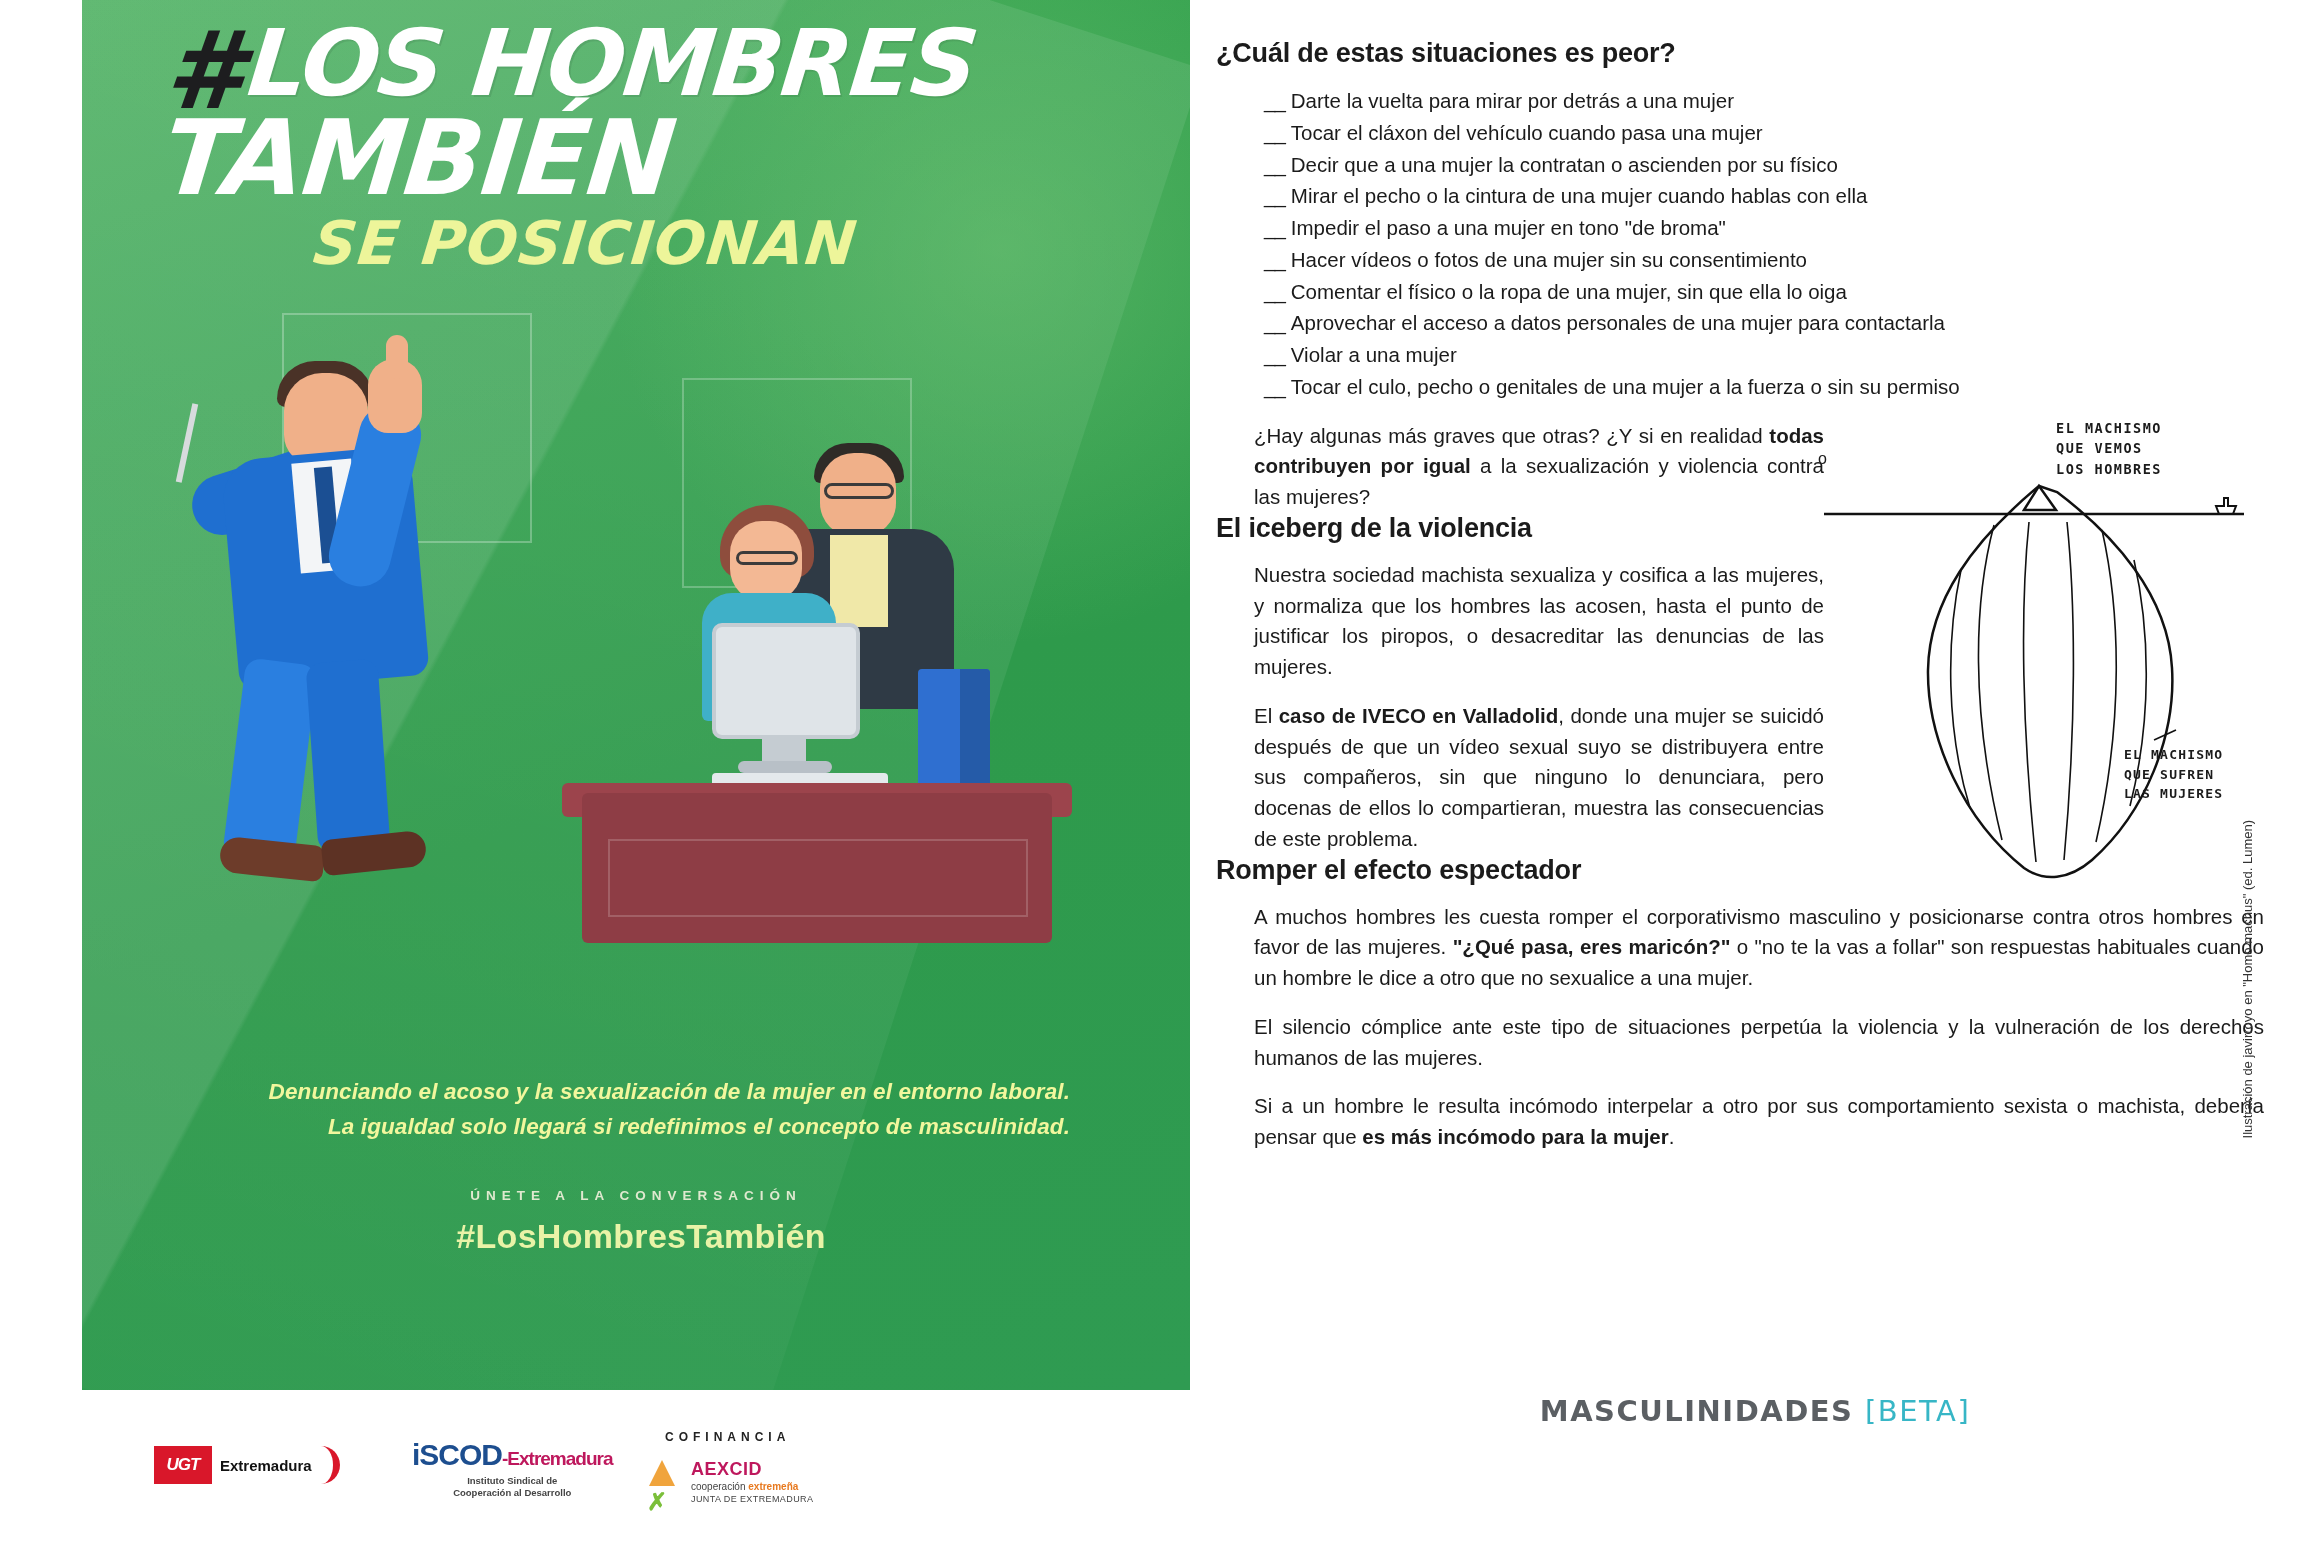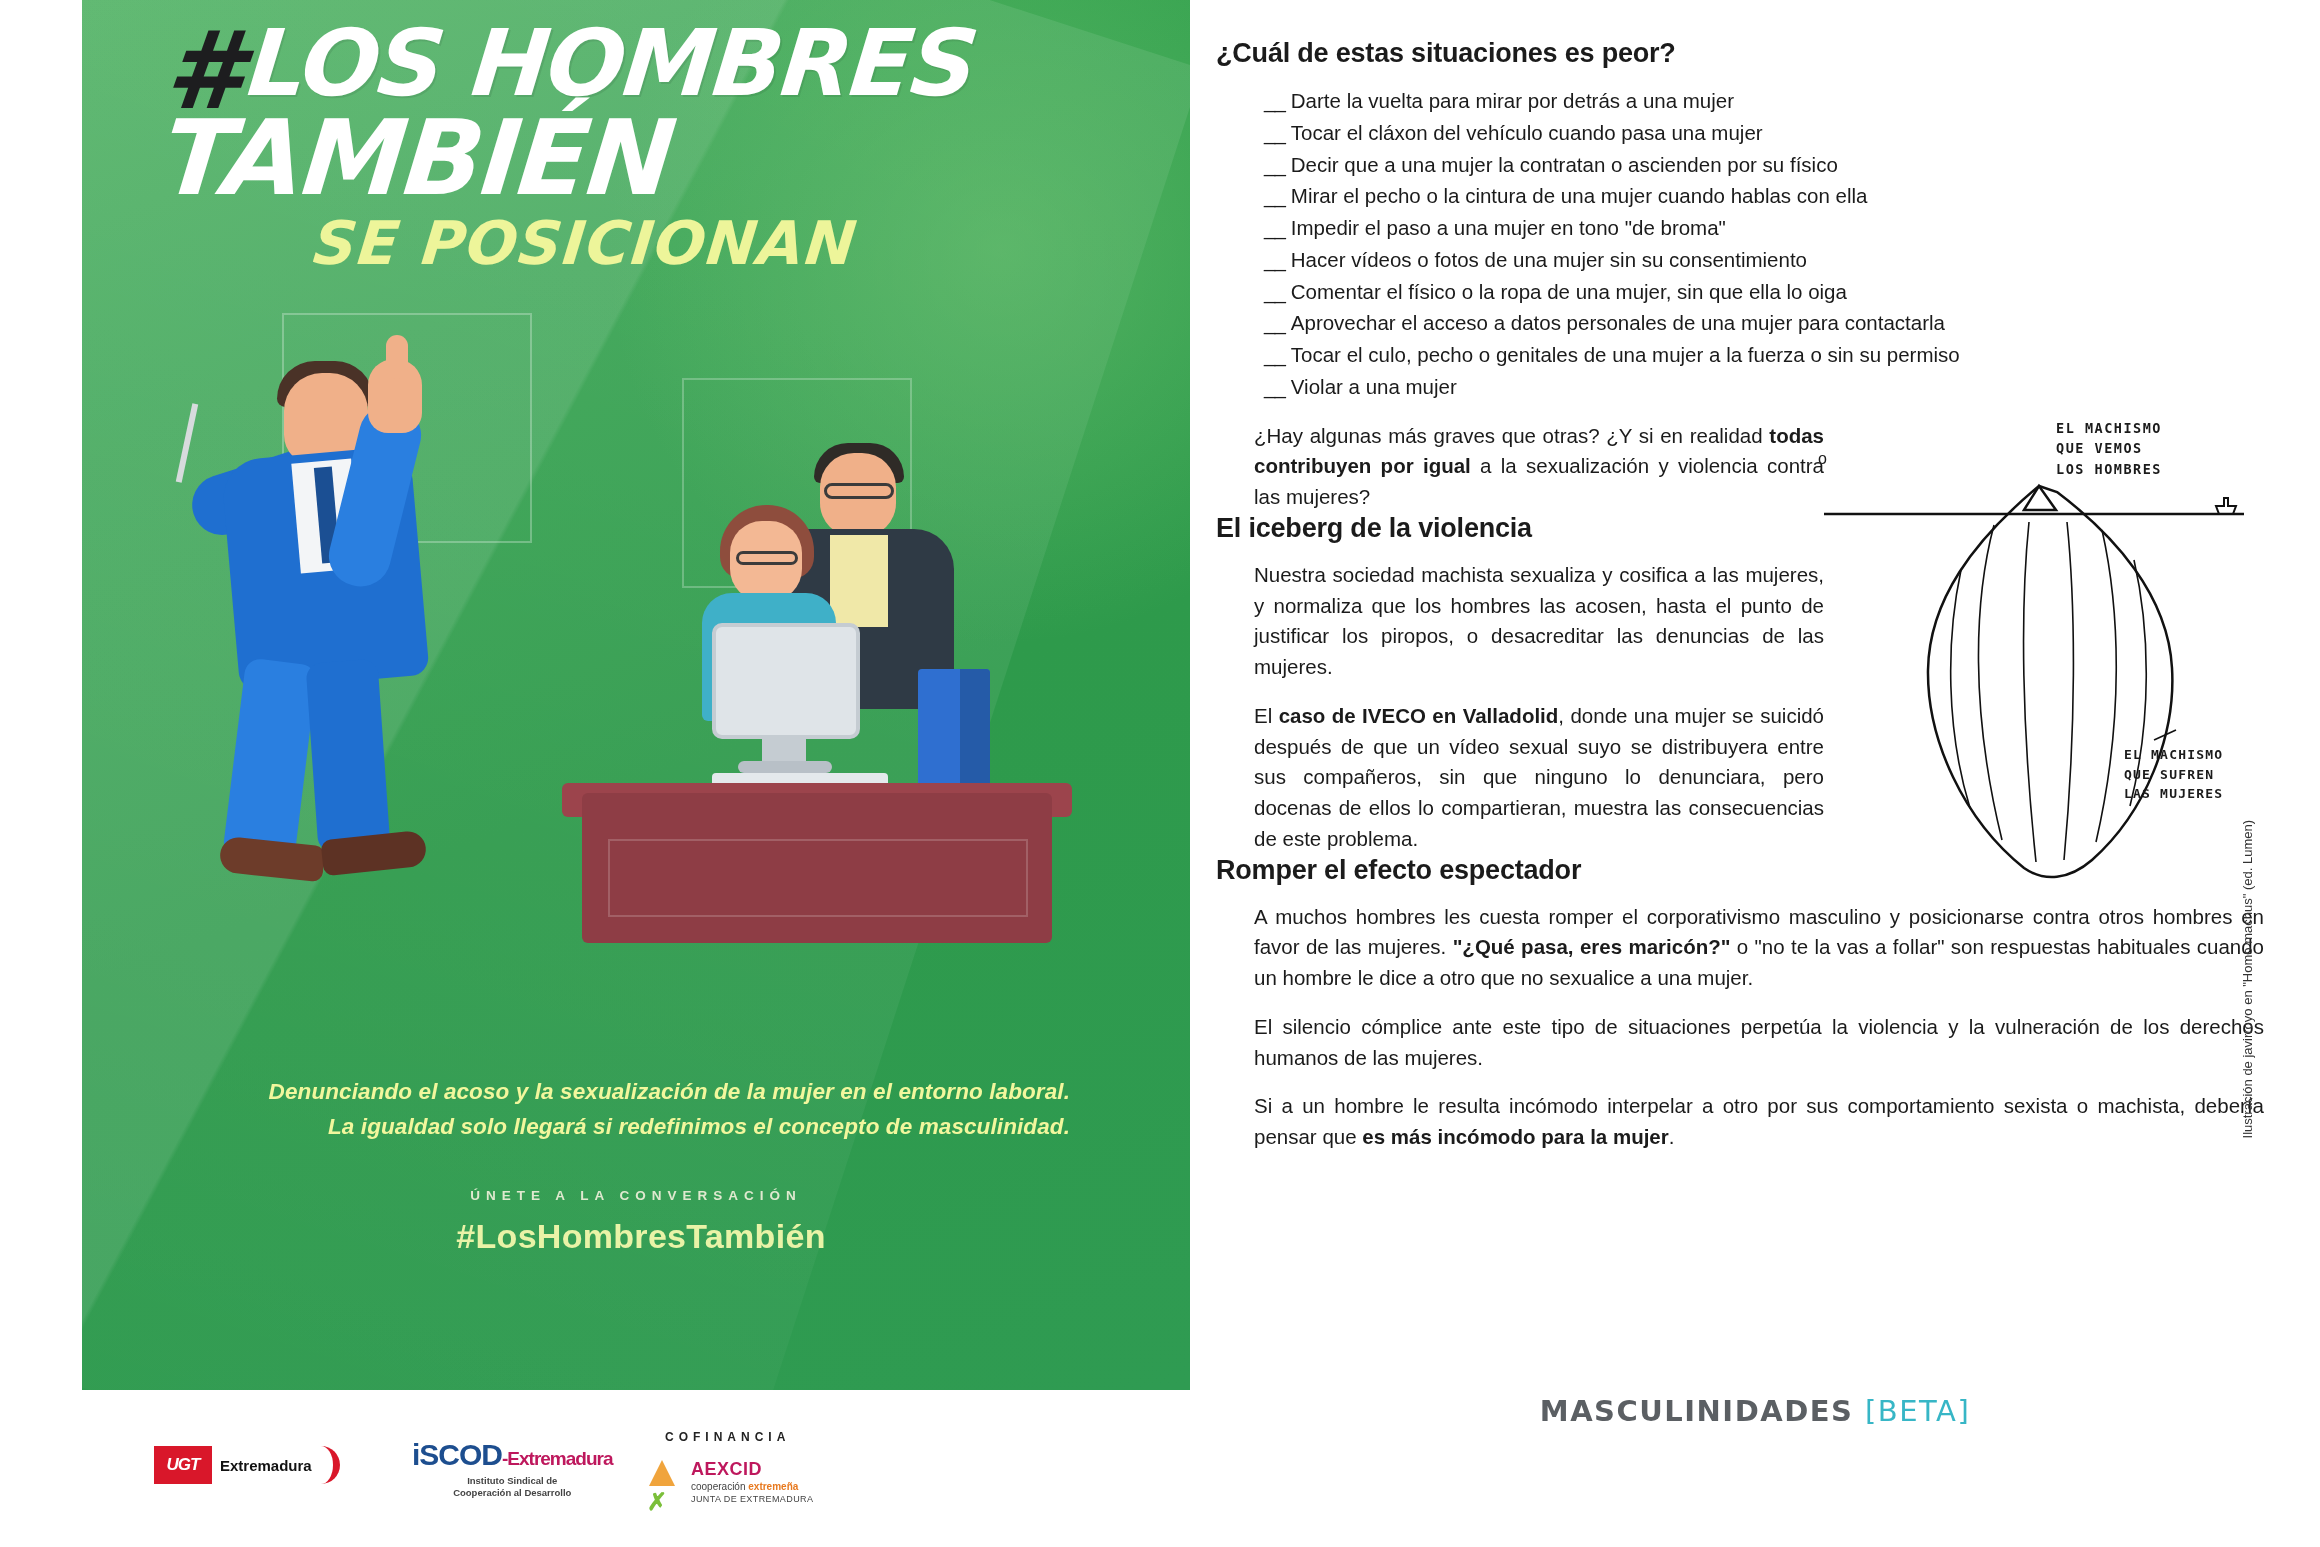--- a/index.html
+++ b/index.html
@@ -311,22 +311,22 @@
 
     <ul class="qlist">
       <li><span class="dash">__</span><span>Darte la vuelta para mirar por detrás a una mujer</span></li>
       <li><span class="dash">__</span><span>Tocar el cláxon del vehículo cuando pasa una mujer</span></li>
       <li><span class="dash">__</span><span>Decir que a una mujer la contratan o ascienden por su físico</span></li>
       <li><span class="dash">__</span><span>Mirar el pecho o la cintura de una mujer cuando hablas con ella</span></li>
       <li><span class="dash">__</span><span>Impedir el paso a una mujer en tono "de broma"</span></li>
       <li><span class="dash">__</span><span>Hacer vídeos o fotos de una mujer sin su consentimiento</span></li>
       <li><span class="dash">__</span><span>Comentar el físico o la ropa de una mujer, sin que ella lo oiga</span></li>
       <li><span class="dash">__</span><span>Aprovechar el acceso a datos personales de una mujer para contactarla</span></li>
+      <li><span class="dash">__</span><span>Violar a una mujer</span></li>
       <li><span class="dash">__</span><span>Tocar el culo, pecho o genitales de una mujer a la fuerza o sin su permiso</span></li>
-      <li><span class="dash">__</span><span>Violar a una mujer</span></li>
     </ul>
 
     <p class="body narrow"><span>¿Hay algunas más graves que otras? ¿Y si en realidad </span><b>todas contribuyen por igual</b><span> a la sexualización y violencia contra las mujeres?</span></p>
 
     <h2 class="sec sec2">El iceberg de la violencia</h2>
     <p class="body narrow" style="margin-top:4px">Nuestra sociedad machista sexualiza y cosifica a las mujeres, y normaliza que los hombres las acosen, hasta el punto de justificar los piropos, o desacreditar las denuncias de las mujeres.</p>
     <p class="body narrow"><span>El </span><b>caso de IVECO en Valladolid</b><span>, donde una mujer se suicidó después de que un vídeo sexual suyo se distribuyera entre sus compañeros, sin que ninguno lo denunciara, pero docenas de ellos lo compartieran, muestra las consecuencias de este problema.</span></p>
 
     <h2 class="sec sec3">Romper el efecto espectador</h2>
     <p class="body wide" style="margin-top:4px"><span>A muchos hombres les cuesta romper el corporativismo masculino y posicionarse contra otros hombres en favor de las mujeres. </span><b>"¿Qué pasa, eres maricón?"</b><span> o "no te la vas a follar" son respuestas habituales cuando un hombre le dice a otro que no sexualice a una mujer.</span></p>

